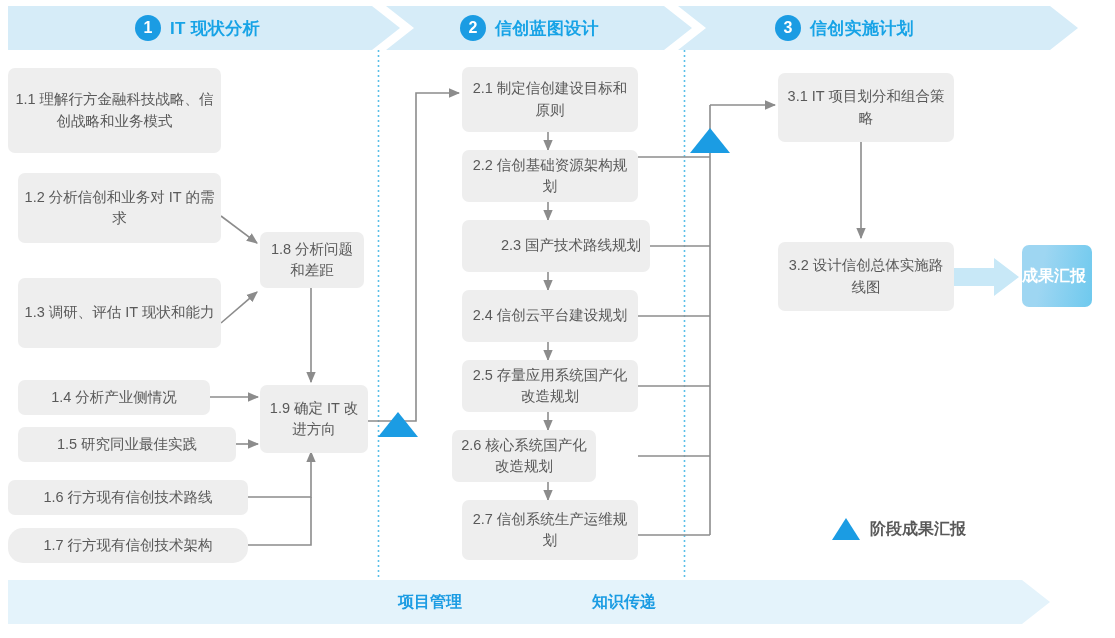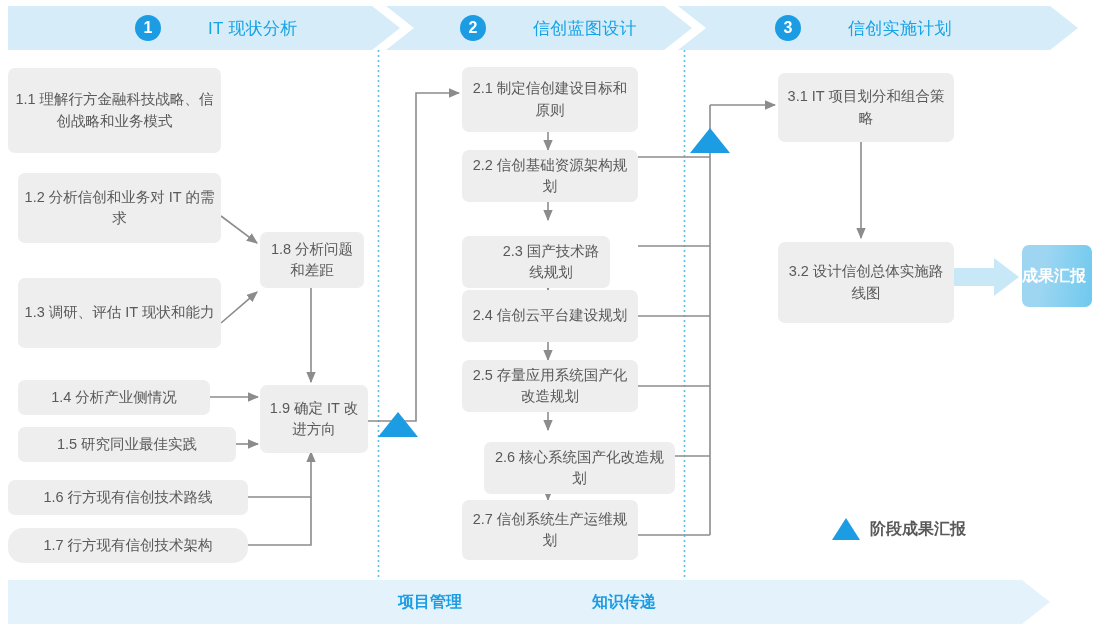--- a/index.html
+++ b/index.html
@@ -32,24 +32,23 @@
     width:26px;height:26px;border-radius:50%;
     background:#1b9ce3;
     color:#ffffff;
     font-size:16px;font-weight:bold;
     display:flex;align-items:center;justify-content:center;
     line-height:1;
   }
   .phase-title{
     color:#17a3e6;
     font-size:17px;
-    font-weight:normal;
+    font-weight:bold;
     white-space:nowrap;
     letter-spacing:.3px;
-    margin-left:38px;
   }
 
   
   .box{
     position:absolute;
     background:#eeeeee;
     border-radius:7px;
     color:#595959;
     font-size:14.5px;
     line-height:1.45;
@@ -214,40 +213,40 @@
   <div class="box" style="left:260px;top:385px;width:108px;height:68px;">
     <span>1.9 确定 IT 改进方向</span>
   </div>
 
   <div class="box" style="left:462px;top:67px;width:176px;height:65px;">
     <span>2.1 制定信创建设目标和原则</span>
   </div>
   <div class="box" style="left:462px;top:150px;width:176px;height:52px;">
     <span>2.2 信创基础资源架构规划</span>
   </div>
-  <div class="box" style="left:462px;top:236px;width:148px;height:52px;padding-left:36px;">
+  <div class="box" style="left:462px;top:220px;width:188px;height:52px;padding-left:36px;">
     <span>2.3 国产技术路线规划</span>
   </div>
   <div class="box" style="left:462px;top:290px;width:176px;height:52px;">
     <span>2.4 信创云平台建设规划</span>
   </div>
   <div class="box" style="left:462px;top:360px;width:176px;height:52px;">
     <span>2.5 存量应用系统国产化改造规划</span>
   </div>
-  <div class="box" style="left:484px;top:430px;width:191px;height:52px;margin-top:12px;">
+  <div class="box" style="left:452px;top:430px;width:144px;height:52px;">
     <span>2.6 核心系统国产化改造规划</span>
   </div>
   <div class="box" style="left:462px;top:500px;width:176px;height:60px;">
     <span>2.7 信创系统生产运维规划</span>
   </div>
 
   <div class="box" style="left:778px;top:73px;width:176px;height:69px;">
     <span>3.1 IT 项目划分和组合策略</span>
   </div>
-  <div class="box" style="left:778px;top:242px;width:176px;height:81px;">
+  <div class="box" style="left:778px;top:242px;width:176px;height:69px;">
     <span>3.2 设计信创总体实施路线图</span>
   </div>
   <div class="result-box" style="left:1022px;top:245px;width:70px;height:62px;">
     <span>成果汇报</span>
   </div>
 
   <div class="legend" style="left:832px;top:518px;">
     <div class="legend-tri"></div>
     <div class="legend-text">阶段成果汇报</div>
   </div>

